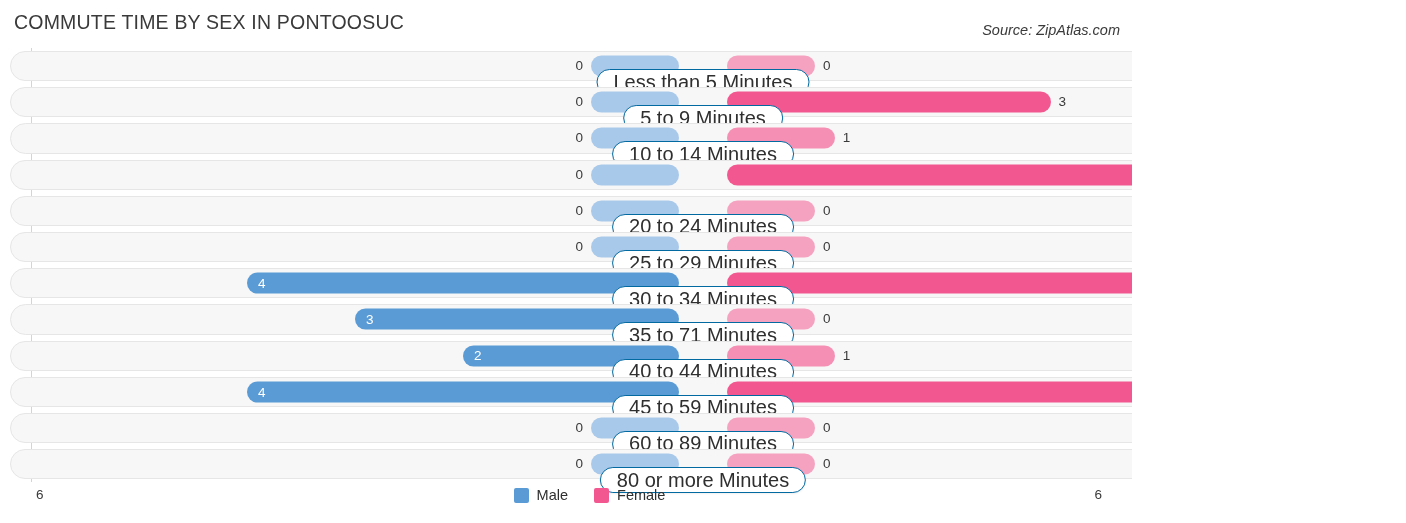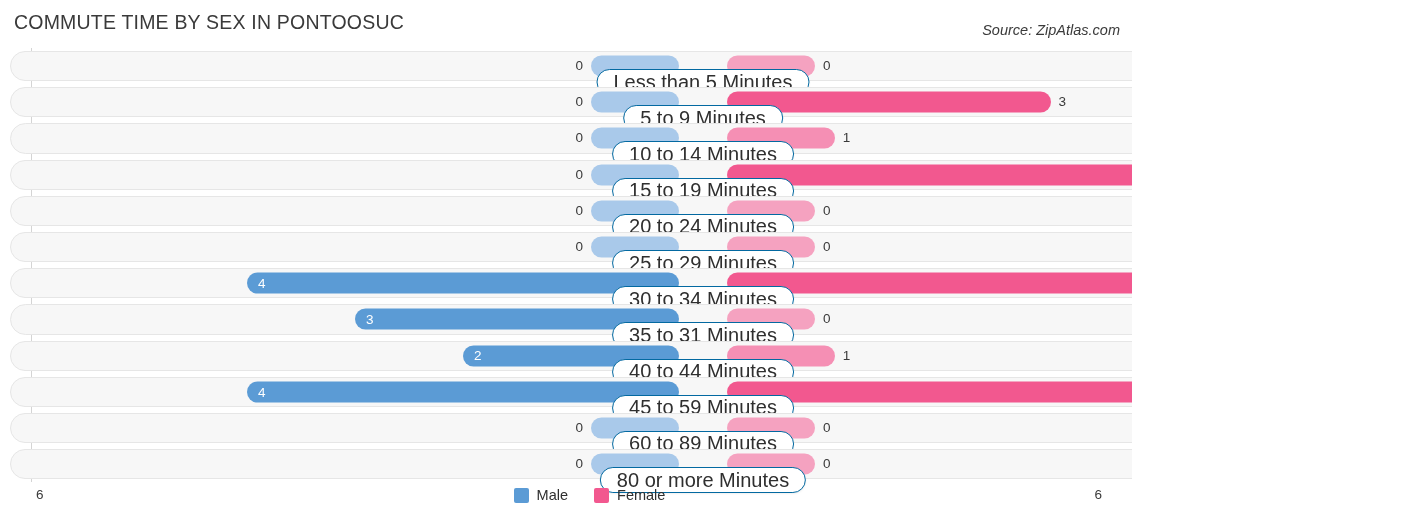--- a/index.html
+++ b/index.html
@@ -189,21 +189,20 @@
         <div class="outval right" style="left: 842.833px;">1</div>
         <div class="cat-pill">10 to 14 Minutes</div>
       </div>
       <div class="row">
         <div class="track"></div>
         <div class="bar male zero" style="left: 591px; width: 88px;"></div>
         <div class="outval left" style="right: 823px;">0</div>
         <div class="bar female value" style="left: 727px; width: 539.167px;">
           <span class="inval">5</span>
         </div>
-        <div class="cat-pill">15 to 19 Minutes</div>
       </div>
       <div class="row">
         <div class="track"></div>
         <div class="bar male zero" style="left: 591px; width: 88px;"></div>
         <div class="outval left" style="right: 823px;">0</div>
         <div class="bar female zero" style="left: 727px; width: 88px;"></div>
         <div class="outval right" style="left: 823px;">0</div>
         <div class="cat-pill">20 to 24 Minutes</div>
       </div>
       <div class="row">
@@ -224,21 +223,21 @@
         </div>
         <div class="cat-pill">30 to 34 Minutes</div>
       </div>
       <div class="row">
         <div class="track"></div>
         <div class="bar male value" style="left: 355px; width: 324px;">
           <span class="inval">3</span>
         </div>
         <div class="bar female zero" style="left: 727px; width: 88px;"></div>
         <div class="outval right" style="left: 823px;">0</div>
-        <div class="cat-pill">35 to 31 Minutes</div>
+        <div class="cat-pill">35 to 71 Minutes</div>
       </div>
       <div class="row">
         <div class="track"></div>
         <div class="bar male value" style="left: 463px; width: 216px;">
           <span class="inval">2</span>
         </div>
         <div class="bar female one" style="left: 727px; width: 107.833px;"></div>
         <div class="outval right" style="left: 842.833px;">1</div>
         <div class="cat-pill">40 to 44 Minutes</div>
       </div>

